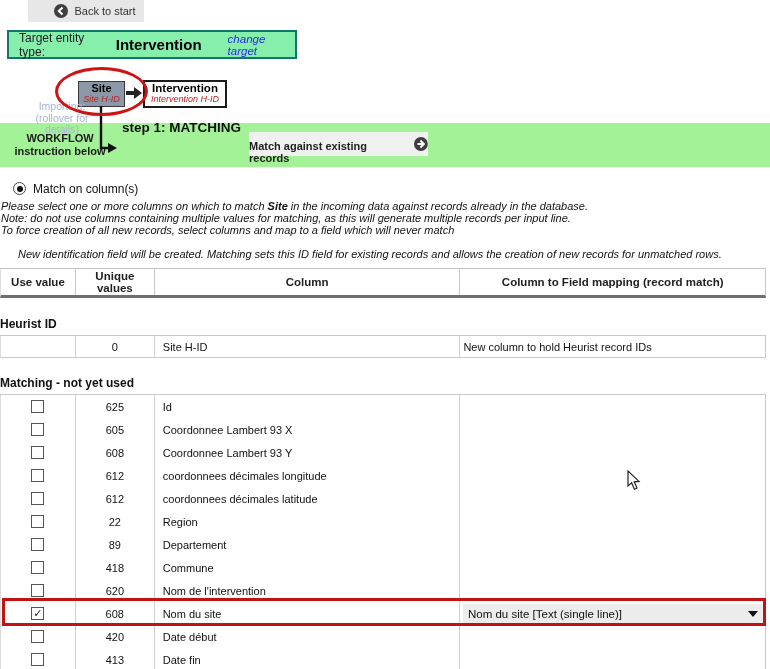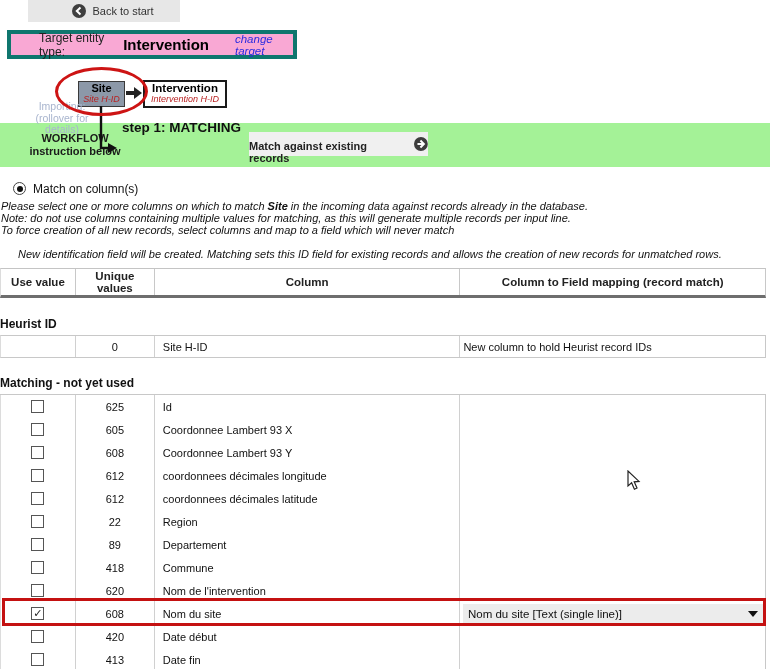--- a/index.html
+++ b/index.html
@@ -1,27 +1,27 @@
 <!DOCTYPE html>
 <html><head>
 <meta charset="utf-8">
 <style>
   * { margin:0; padding:0; box-sizing:border-box; }
   html,body { width:770px; height:669px; background:#fff; overflow:hidden;
     font-family:"Liberation Sans","DejaVu Sans",sans-serif; color:#111; }
   .abs { position:absolute; }
 
   
-  #back-btn { left:28px; top:0; width:152px; height:22px; background:#e7e7e7;
+  #back-btn { left:28px; top:0; width:116px; height:22px; background:#e7e7e7;
     display:flex; align-items:center; justify-content:center; gap:6px; cursor:pointer;padding-left:18px; }
   #back-btn span { font-size:11px; color:#333; }
 
   
-  #target-box { left:7px; top:30px; width:290px; height:29px; border:4px solid #0f766e;
-    background:#f9a8d4; display:flex; align-items:center; padding-left:28px; }
+  #target-box { left:7px; top:30px; width:290px; height:29px; border:2px solid #0f766e;
+    background:#86efac; display:flex; align-items:center; padding-left:10px; }
   #target-label { font-size:12px; color:#222; }
   #target-value { font-size:15px; font-weight:bold; margin-left:6px; color:#000; }
   #change-target { font-size:11.5px; font-style:italic; color:#2a2ae0; margin-left:26px; cursor:pointer; }
 
   
   #importing-note { left:16px; top:101px; width:92px; text-align:center;
     font-size:10.5px; line-height:11.5px; color:#a9b5ce; z-index:3; }
   #site-box { left:78px; top:81px; width:47px; height:26px; background:#8c98a8;
     border:1px solid #3a3a3a; text-align:center; z-index:2; padding-top:1px; }
   #site-box .bt { font-size:11px; font-weight:bold; color:#000; line-height:11px; }
@@ -29,21 +29,21 @@
   #intervention-box { left:143px; top:80px; width:84px; height:28px; background:#fff;
     border:2px solid #1a1a1a; text-align:center; z-index:2; padding-top:1px; }
   #intervention-box .bt { font-size:11.5px; font-weight:bold; color:#000; line-height:11px; }
   #between-arrow { left:126px; top:87px; z-index:2; }
   #stem-arrow { left:93px; top:106px; z-index:3; }
   #red-ellipse { left:55px; top:67px; width:93px; height:49px; border:3px solid #cd1414;
     border-radius:50%; z-index:4; }
 
   
   #green-bar { left:0; top:123px; width:770px; height:44px; background:#a4f297; z-index:1; }
-  #workflow-label { left:16px; top:132px; width:118px; text-align:center; z-index:2;
+  #workflow-label { left:1px; top:132px; width:118px; text-align:center; z-index:2;
     font-size:11px; font-weight:bold; line-height:13px; color:#1a1a1a; }
   #step-label { left:122px; top:120px; z-index:2; font-size:13.5px; font-weight:bold; color:#111; }
   #match-btn { left:249px; top:132px; width:179px; height:24px; background:#f0f0f0; z-index:2;
     display:flex; align-items:center; justify-content:center; gap:6px; cursor:pointer; }
   #match-btn span { font-size:11px; font-weight:bold; color:#222;margin-top:16px; }
 
   
   #radio-outer { left:13px; top:182px; width:13px; height:13px; border:1px solid #444;
     border-radius:50%; background:#fff; display:flex; align-items:center; justify-content:center; }
   #radio-dot { width:6px; height:6px; border-radius:50%; background:#111; }

